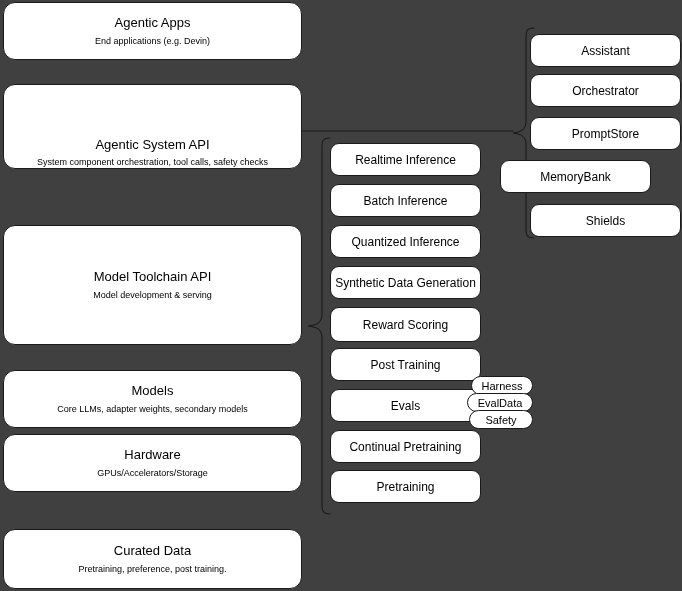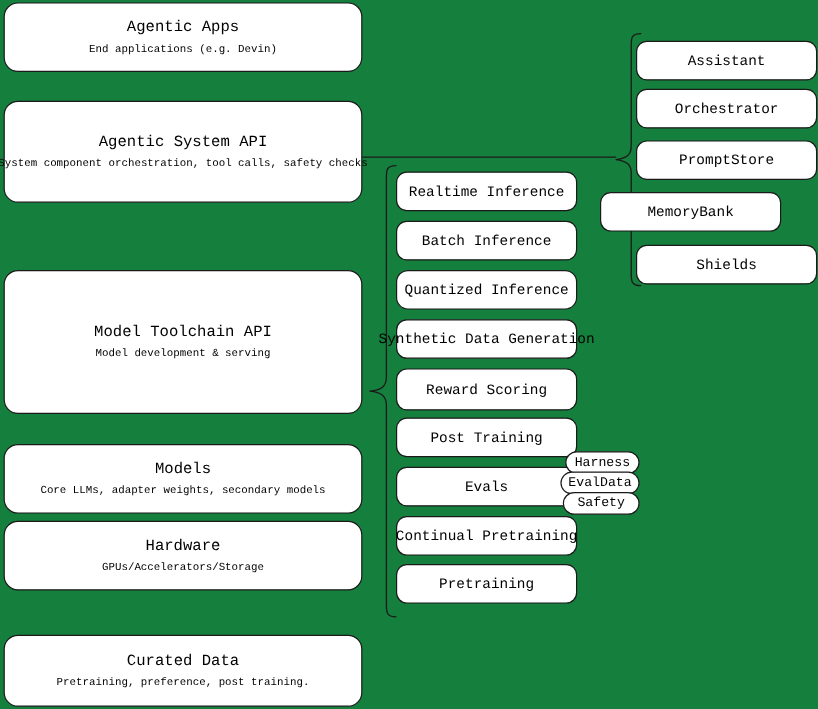--- a/index.html
+++ b/index.html
@@ -8,23 +8,22 @@
     background: #ffffff;
   }
   body {
     font-family: "Liberation Sans", sans-serif;
     color: #000000;
   }
   #canvas {
     position: relative;
     width: 682px;
     height: 591px;
-    background: #15803d;
+    background: #404040;
     overflow: hidden;
-    font-family: Liberation Mono, monospace;
   }
   .box {
     position: absolute;
     box-sizing: border-box;
     border: 1px solid #1a1a1a;
     border-radius: 12px;
     background: #ffffff;
     display: flex;
     flex-direction: column;
     align-items: center;
@@ -87,21 +86,21 @@
 </head>
 <body>
 
 <div id="canvas">
 
   <div class="box" style="left:3px; top:2px; width:299px; height:58px;">
     <div class="title">Agentic Apps</div>
     <div class="subtitle">End applications (e.g. Devin)</div>
   </div>
 
-  <div class="box" style="left:3px; top:84px; width:299px; height:85px;">
+  <div class="box" style="left:3px; top:84px; width:299px; height:85px;justify-content:flex-end;">
     <div class="title">Agentic System API</div>
     <div class="subtitle">System component orchestration, tool calls, safety checks</div>
   </div>
 
   <div class="box" style="left:3px; top:225px; width:299px; height:120px;">
     <div class="title">Model Toolchain API</div>
     <div class="subtitle">Model development &amp; serving</div>
   </div>
 
   <div class="box" style="left:3px; top:370px; width:299px; height:58px;">

